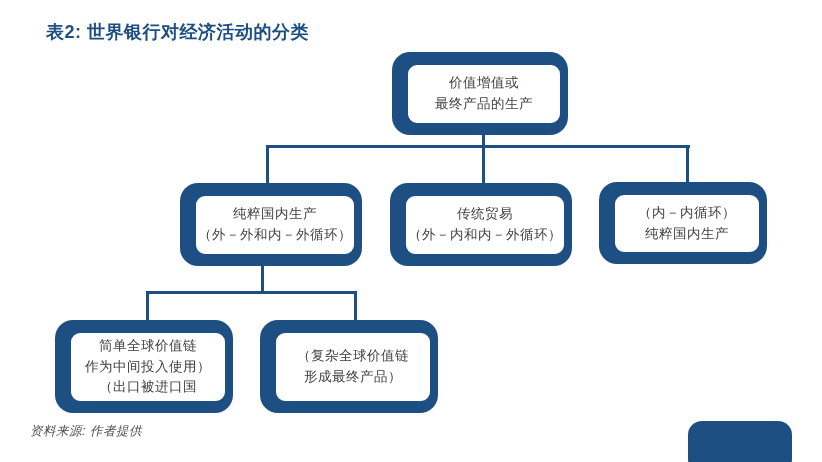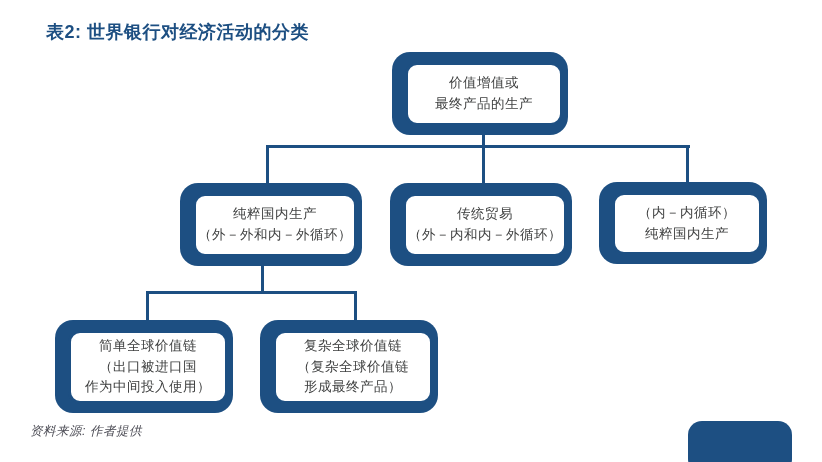--- a/index.html
+++ b/index.html
@@ -104,29 +104,28 @@
   <div class="front">
     <div>（内－内循环）</div>
     <div>纯粹国内生产</div>
   </div>
 </div>
 
 <div class="node" id="node-simple">
   <div class="back"></div>
   <div class="front">
     <div>简单全球价值链</div>
+    <div>作为中间投入使用）</div>
     <div>（出口被进口国</div>
-    <div>作为中间投入使用）</div>
   </div>
 </div>
 
 <div class="node" id="node-complex">
   <div class="back"></div>
   <div class="front">
-    <div>复杂全球价值链</div>
     <div>（复杂全球价值链</div>
     <div>形成最终产品）</div>
   </div>
 </div>
 
 <div class="source">资料来源: 作者提供</div>
 
 <div class="corner-deco"></div>
 
 </body></html>

